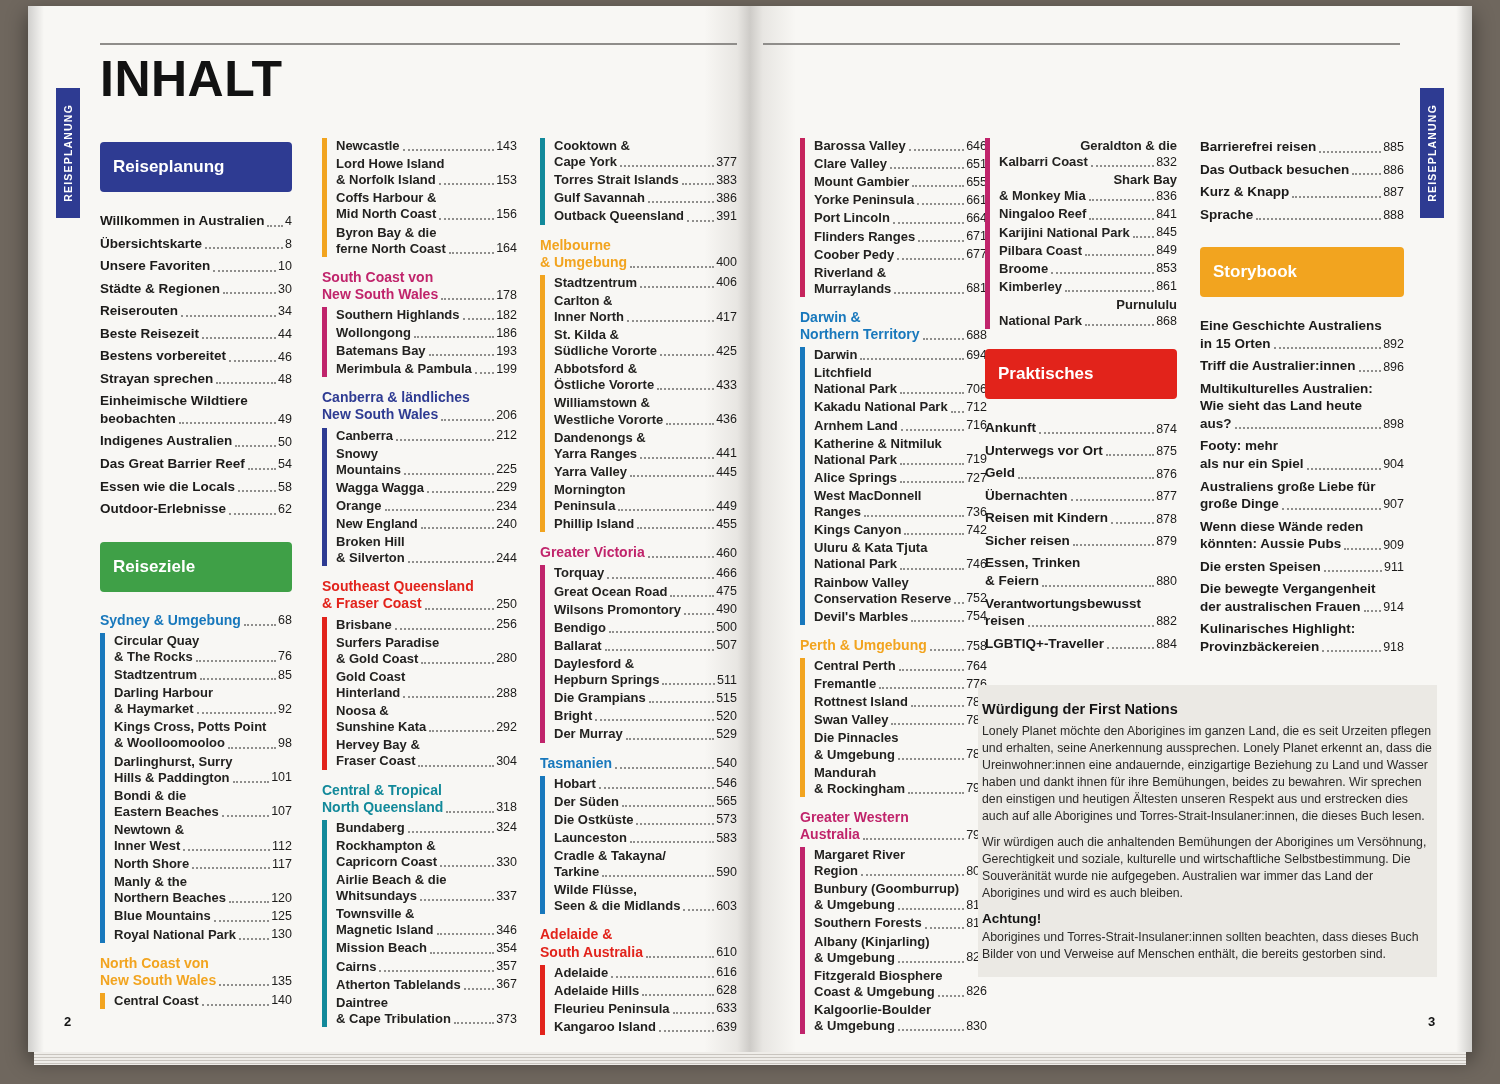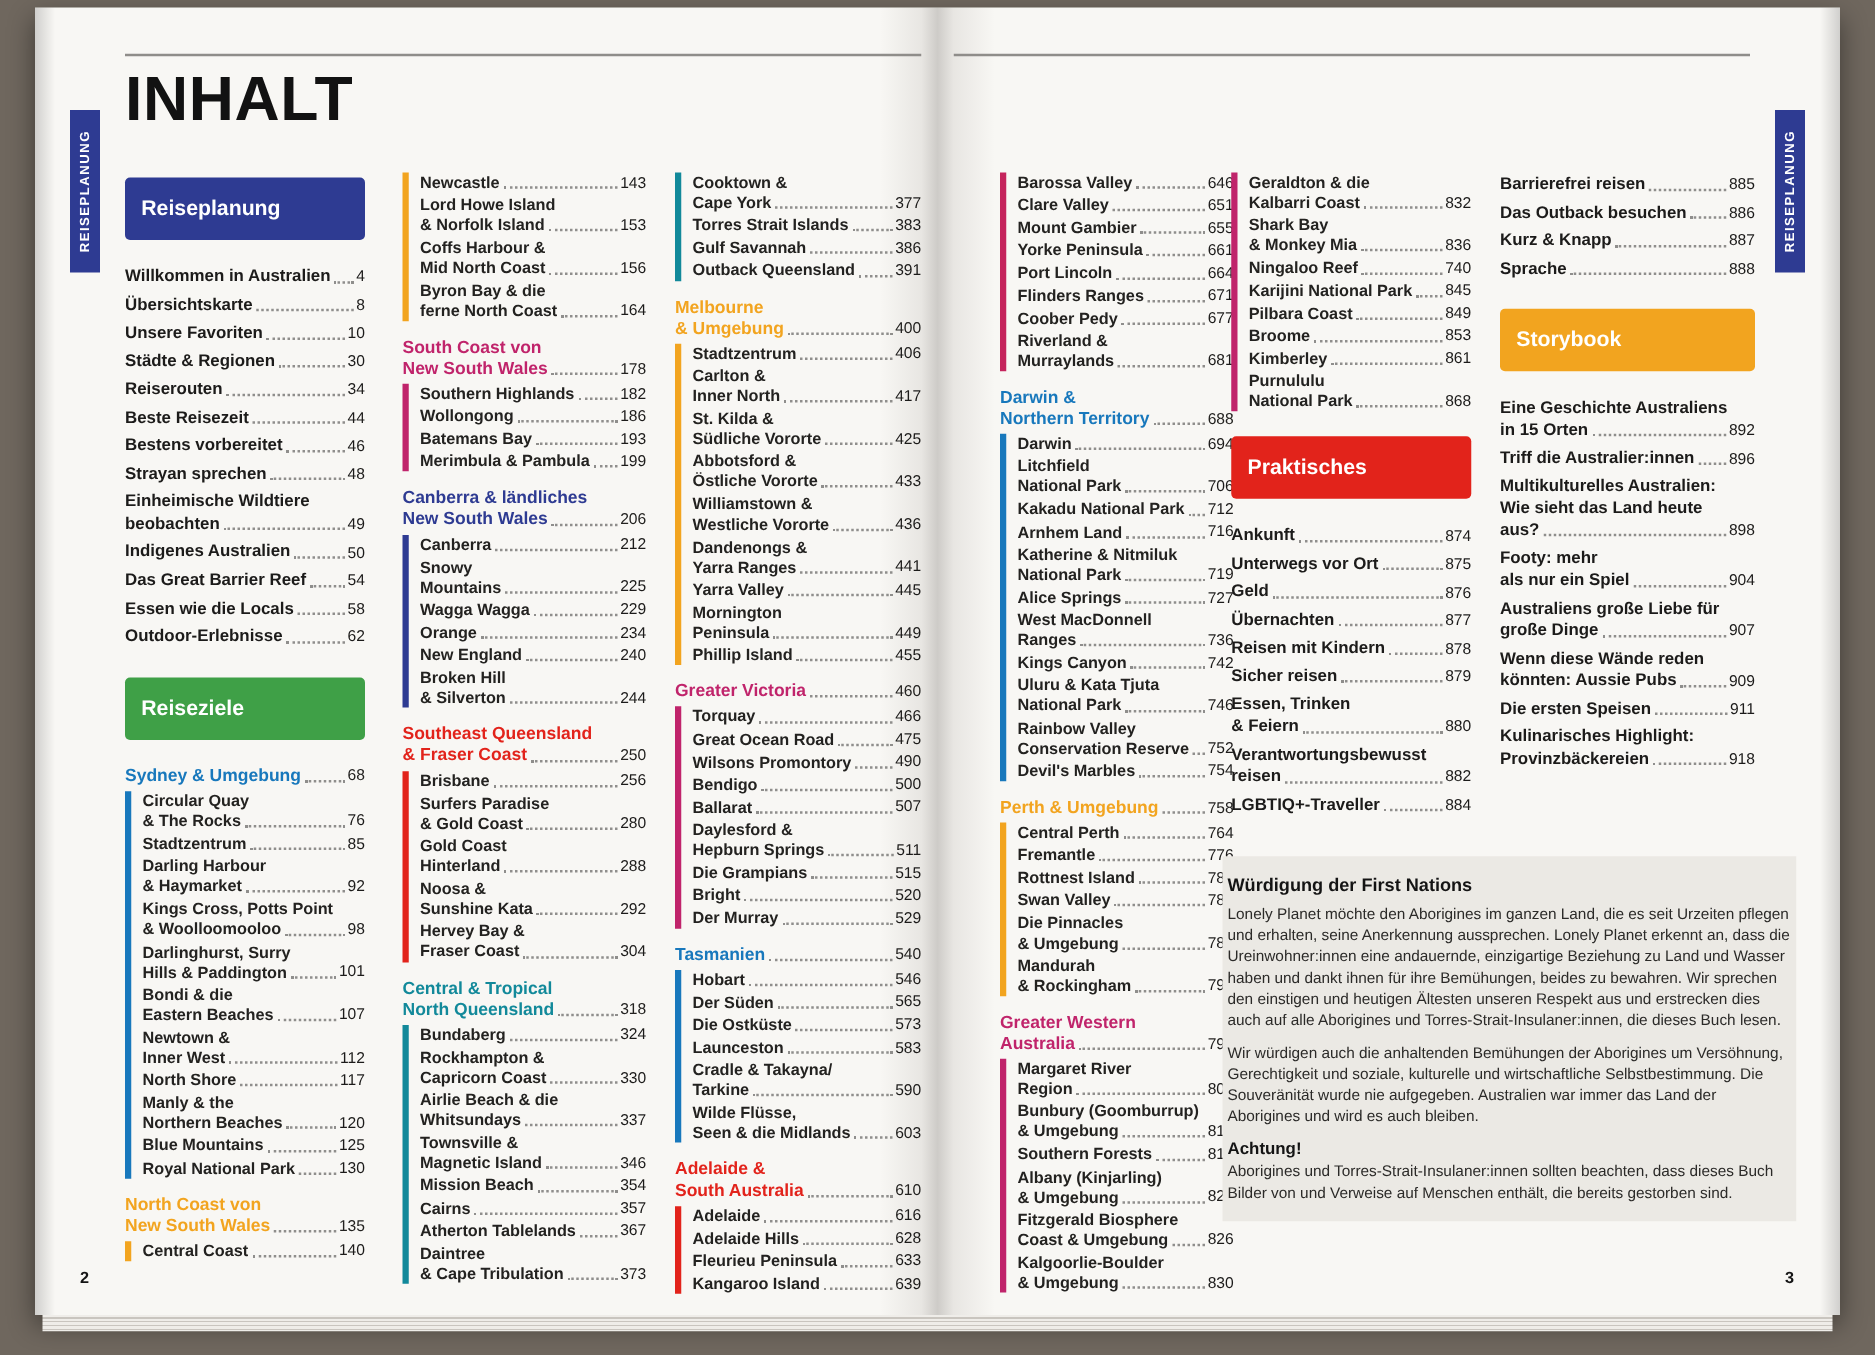--- a/index.html
+++ b/index.html
@@ -1107,42 +1107,42 @@
               <span class="lbl">&amp; Umgebung</span>
               <span class="leader"></span>
               <span class="pg">830</span>
             </div>
           </div>
         </div>
       </div>
     </div>
   <div class="col" id="R2">
       <div class="block">
-        <div class="items barred" style="border-left-color: rgb(192, 36, 107);">
+        <div class="items barred" style="border-left-color: rgb(192, 36, 107); text-align: right;">
           <div class="item">
             <div class="lbl-line">Geraldton &amp; die</div>
             <div class="row-line">
               <span class="lbl">Kalbarri Coast</span>
               <span class="leader"></span>
               <span class="pg">832</span>
             </div>
           </div>
           <div class="item">
             <div class="lbl-line">Shark Bay</div>
             <div class="row-line">
               <span class="lbl">&amp; Monkey Mia</span>
               <span class="leader"></span>
               <span class="pg">836</span>
             </div>
           </div>
           <div class="item">
             <div class="row-line">
               <span class="lbl">Ningaloo Reef</span>
               <span class="leader"></span>
-              <span class="pg">740</span>
+              <span class="pg">841</span>
             </div>
           </div>
           <div class="item">
             <div class="row-line">
               <span class="lbl">Karijini National Park</span>
               <span class="leader"></span>
               <span class="pg">845</span>
             </div>
           </div>
           <div class="item">
@@ -1329,20 +1329,28 @@
               <span class="lbl">könnten: Aussie Pubs</span>
               <span class="leader"></span>
               <span class="pg">909</span>
             </div>
           </div>
           <div class="item">
             <div class="row-line">
               <span class="lbl">Die ersten Speisen</span>
               <span class="leader"></span>
               <span class="pg">911</span>
+            </div>
+          </div>
+          <div class="item">
+            <div class="lbl-line">Die bewegte Vergangenheit</div>
+            <div class="row-line">
+              <span class="lbl">der australischen Frauen</span>
+              <span class="leader"></span>
+              <span class="pg">914</span>
             </div>
           </div>
           <div class="item">
             <div class="lbl-line">Kulinarisches Highlight:</div>
             <div class="row-line">
               <span class="lbl">Provinzbäckereien</span>
               <span class="leader"></span>
               <span class="pg">918</span>
             </div>
           </div>

